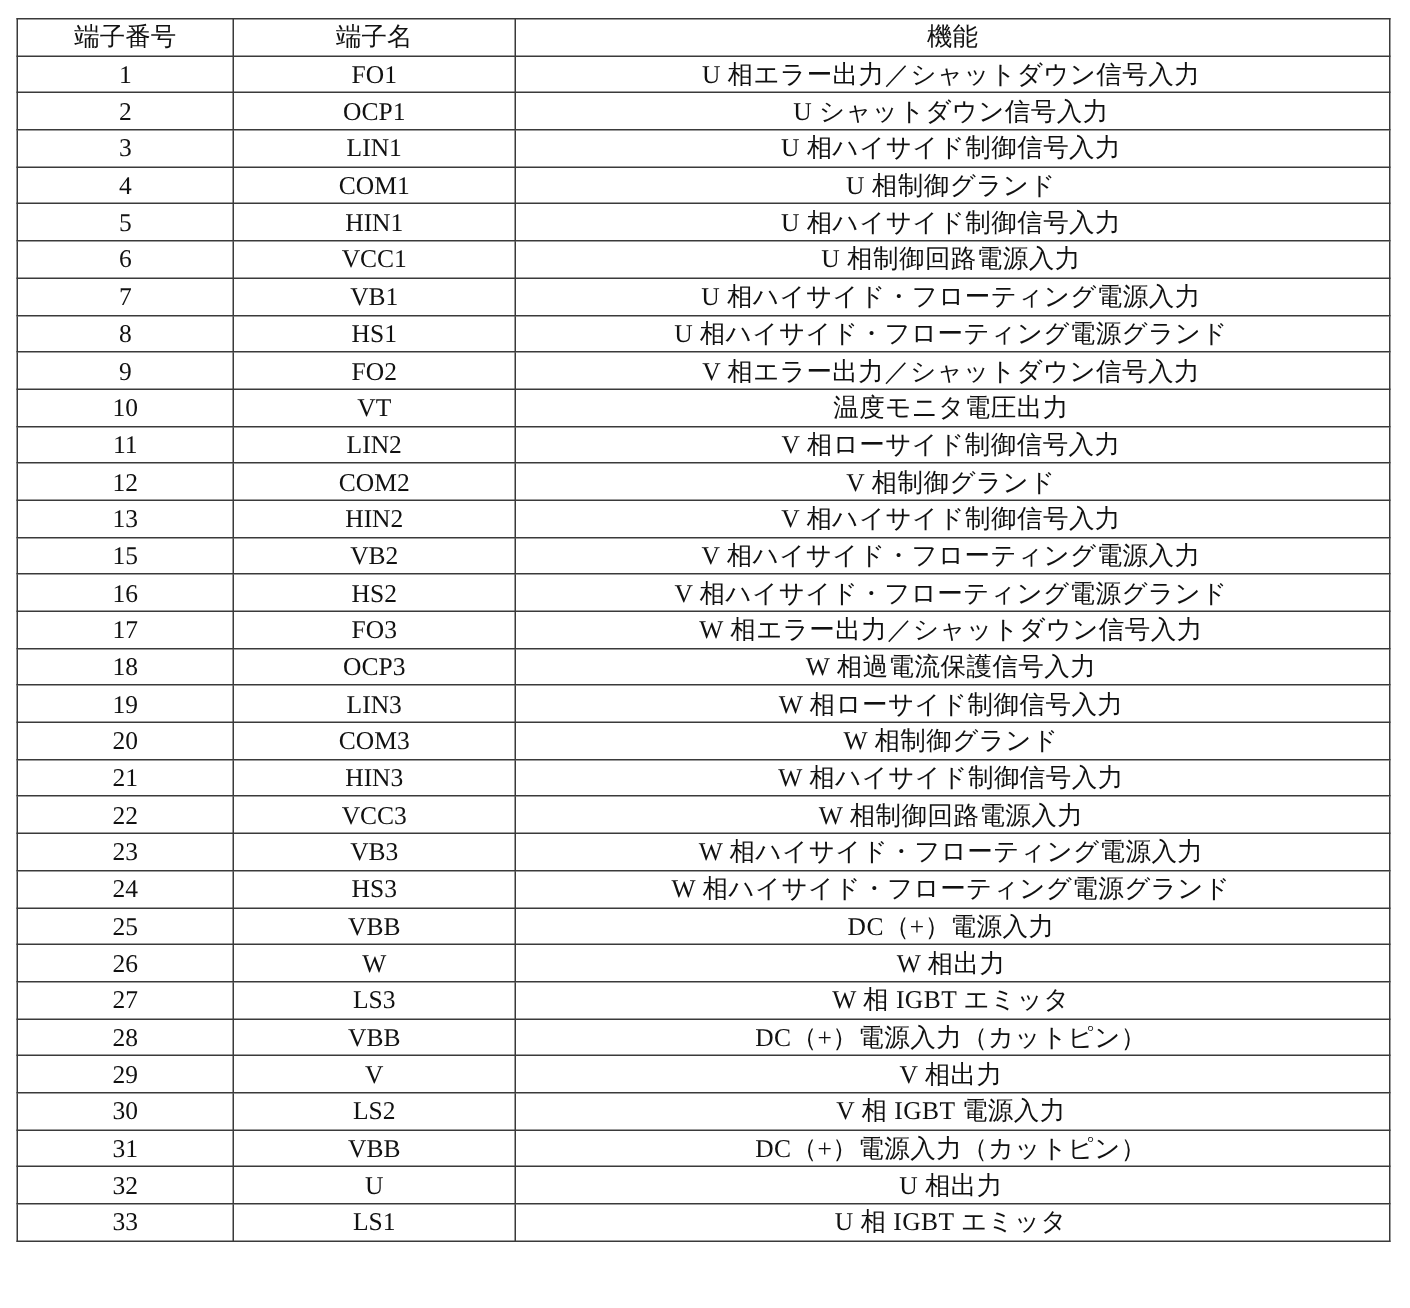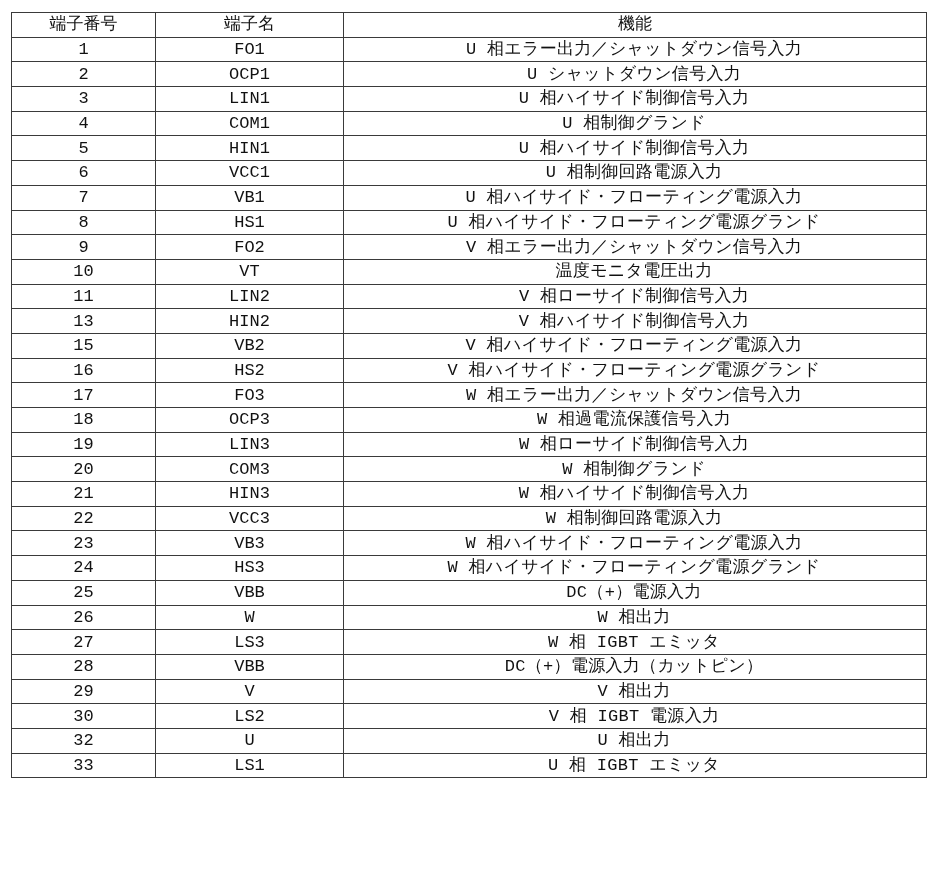--- a/index.html
+++ b/index.html
@@ -12,21 +12,21 @@
   }
   .wrap {
     position: absolute;
     left: 11px;
     top: 12px;
   }
   table {
     border-collapse: collapse;
     table-layout: fixed;
     width: 915px;
-    font-family: Liberation Mono, monospace;
+    font-family: Liberation Serif, serif;
     font-size: 17px;
     color: #111111;
   }
   col.c-num { width: 144px; }
   col.c-name { width: 188px; }
   col.c-func { width: 583px; }
   th, td {
     border: 1.3px solid #3a3a3a;
     height: 23.7px;
     padding: 0 6px;
@@ -114,20 +114,25 @@
           <td class="num">10</td>
           <td class="name">VT</td>
           <td class="func">温度モニタ電圧出力</td>
         </tr>
       <tr>
           <td class="num">11</td>
           <td class="name">LIN2</td>
           <td class="func">V 相ローサイド制御信号入力</td>
         </tr>
       <tr>
+          <td class="num">12</td>
+          <td class="name">COM2</td>
+          <td class="func">V 相制御グランド</td>
+        </tr>
+      <tr>
           <td class="num">13</td>
           <td class="name">HIN2</td>
           <td class="func">V 相ハイサイド制御信号入力</td>
         </tr>
       <tr>
           <td class="num">15</td>
           <td class="name">VB2</td>
           <td class="func">V 相ハイサイド・フローティング電源入力</td>
         </tr>
       <tr>
@@ -197,20 +202,25 @@
         </tr>
       <tr>
           <td class="num">29</td>
           <td class="name">V</td>
           <td class="func">V 相出力</td>
         </tr>
       <tr>
           <td class="num">30</td>
           <td class="name">LS2</td>
           <td class="func">V 相 IGBT 電源入力</td>
+        </tr>
+      <tr>
+          <td class="num">31</td>
+          <td class="name">VBB</td>
+          <td class="func">DC（+）電源入力（カットピン）</td>
         </tr>
       <tr>
           <td class="num">32</td>
           <td class="name">U</td>
           <td class="func">U 相出力</td>
         </tr>
       <tr>
           <td class="num">33</td>
           <td class="name">LS1</td>
           <td class="func">U 相 IGBT エミッタ</td>

